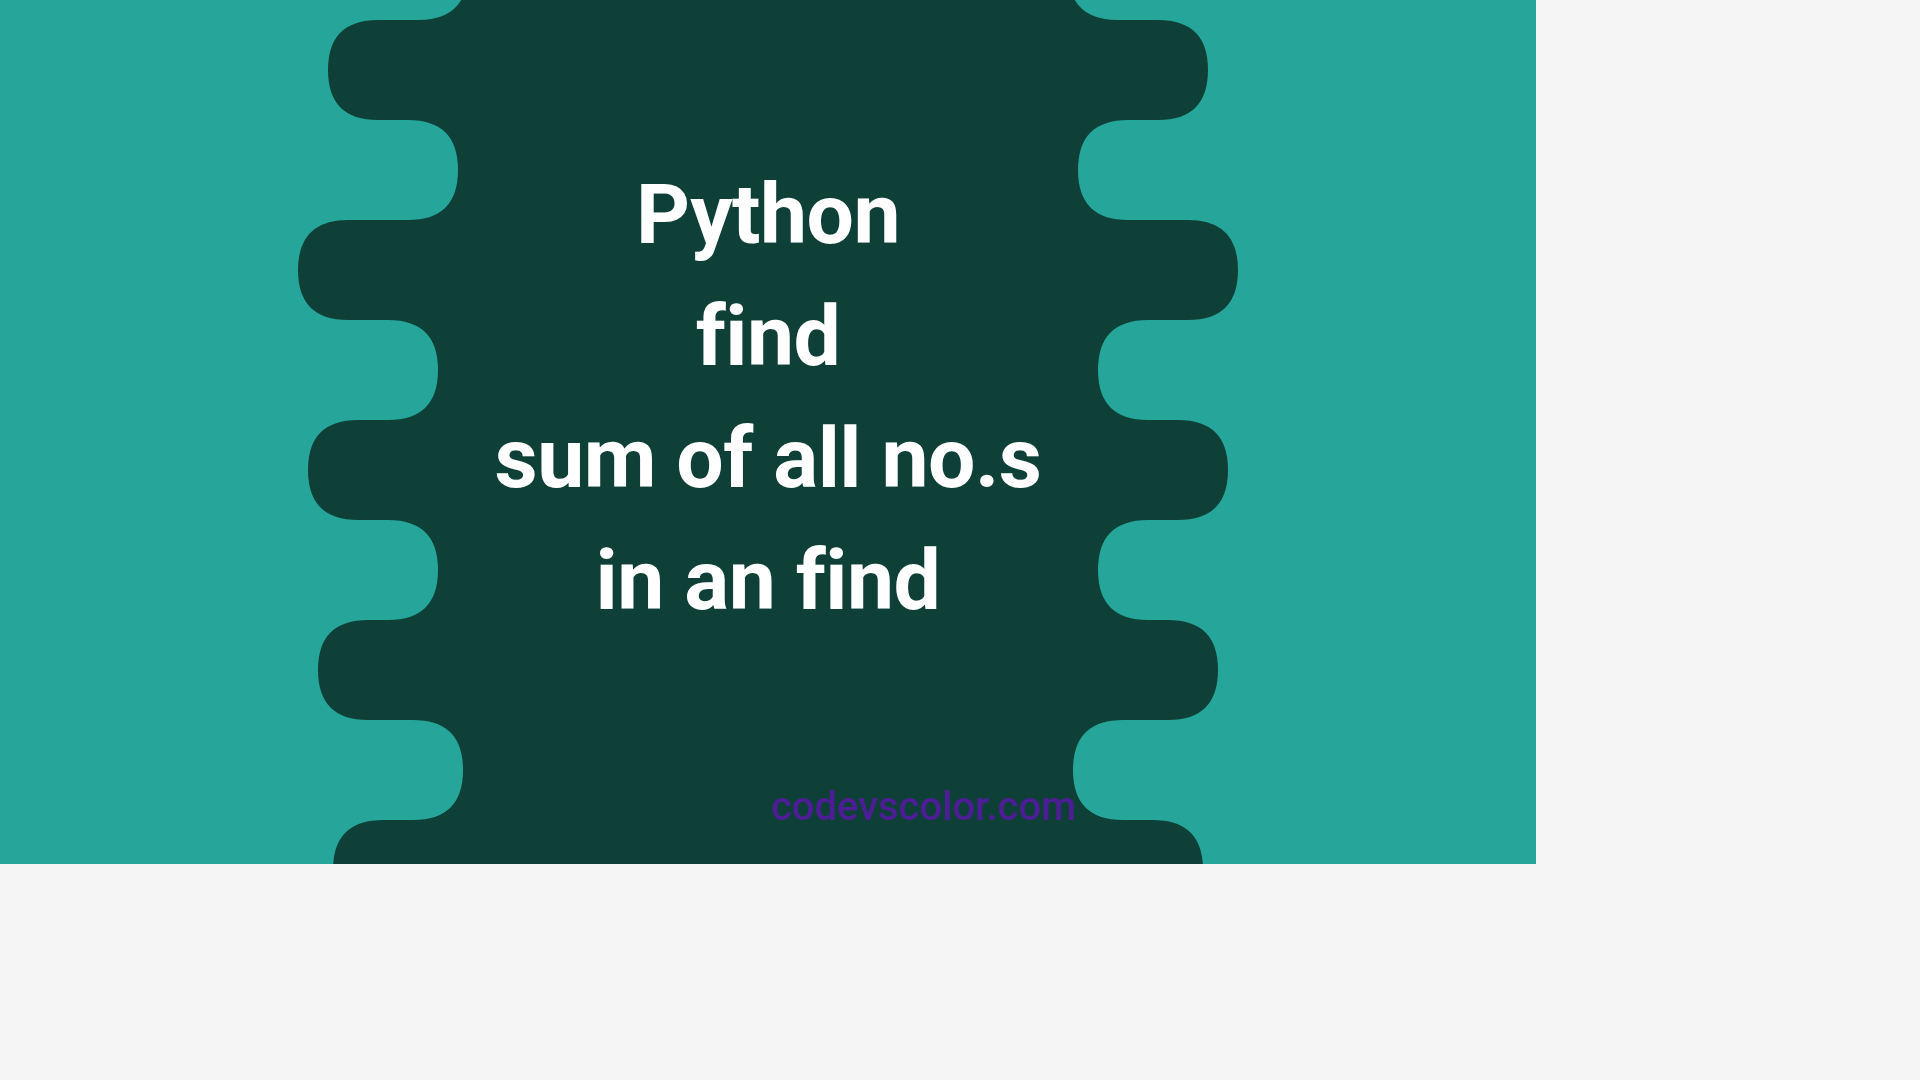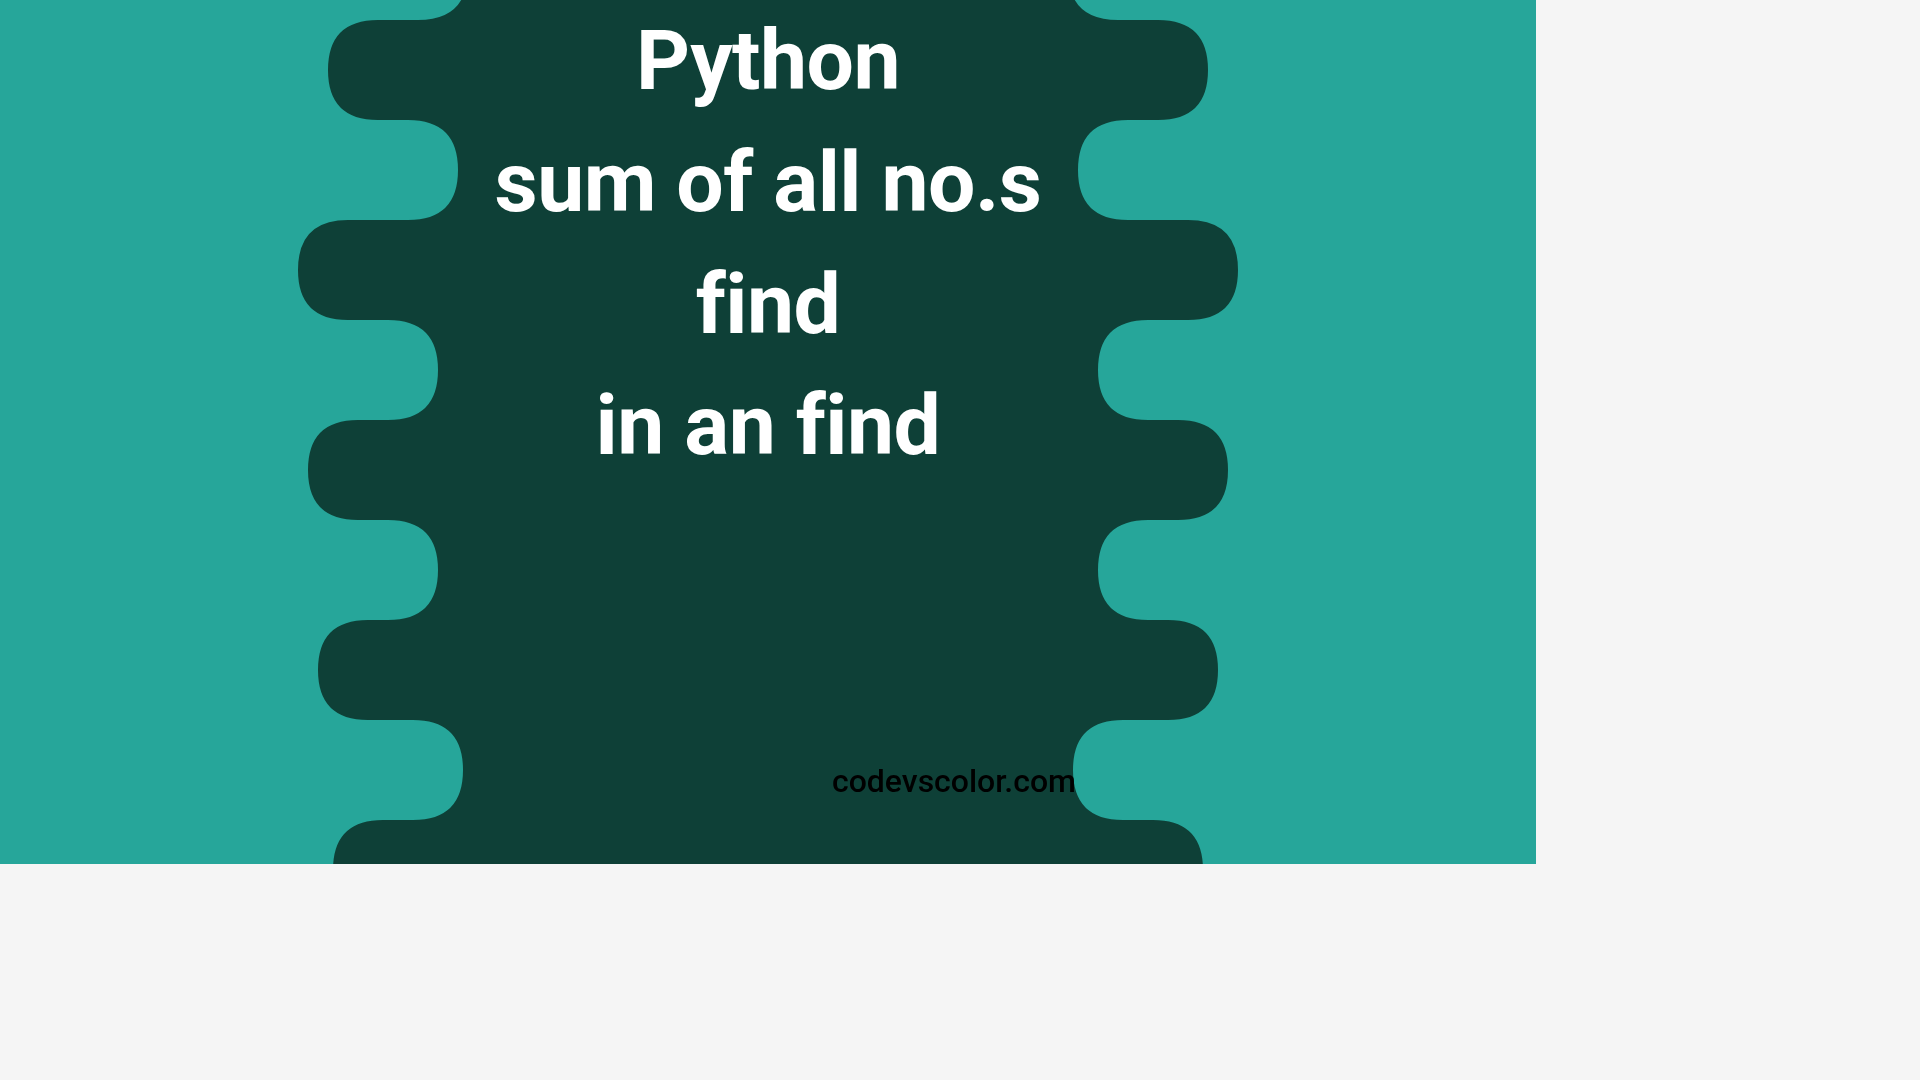--- a/index.html
+++ b/index.html
@@ -35,39 +35,39 @@
     .content {
       position: absolute;
       top: 0;
       left: 0;
       width: 100%;
       height: 100%;
       z-index: 2;
       display: flex;
       flex-direction: column;
       align-items: center;
-      justify-content: flex-start;
+      justify-content: center;
       padding-bottom: 68px;
     }
     .title {
       color: #ffffff;
       font-family: -apple-system, BlinkMacSystemFont, "Segoe UI", Roboto, Helvetica, Arial, sans-serif;
       font-size: 84px;
       font-weight: 700;
       line-height: 1.45;
       text-align: center;
       letter-spacing: -0.5px;
     }
     .watermark {
       position: absolute;
-      bottom: 64px;
+      bottom: 34px;
       right: 460px;
-      color: #000000;
+      color: #4c1d95;
       font-family: -apple-system, BlinkMacSystemFont, "Segoe UI", Roboto, Helvetica, Arial, sans-serif;
-      font-size: 32px;
+      font-size: 40px;
       font-weight: 500;
       z-index: 3;
     }
   </style>
 </head>
 <body>
 
 <div class="banner">
   <svg class="blob" viewBox="0 0 1200 1100" xmlns="http://www.w3.org/2000/svg">
     <path fill="#0e4037" d="
@@ -137,20 +137,20 @@
       L 950 120
       Q 900 120 900 70
       L 900 0
       Z
     "></path>
   </svg>
 
   <div class="content">
     <div class="title">
       <div>Python</div>
+      <div>find</div>
       <div>sum of all no.s</div>
-      <div>find</div>
       <div>in an find</div>
     </div>
   </div>
 
   <div class="watermark">codevscolor.com</div>
 </div>
 
 </body></html>

